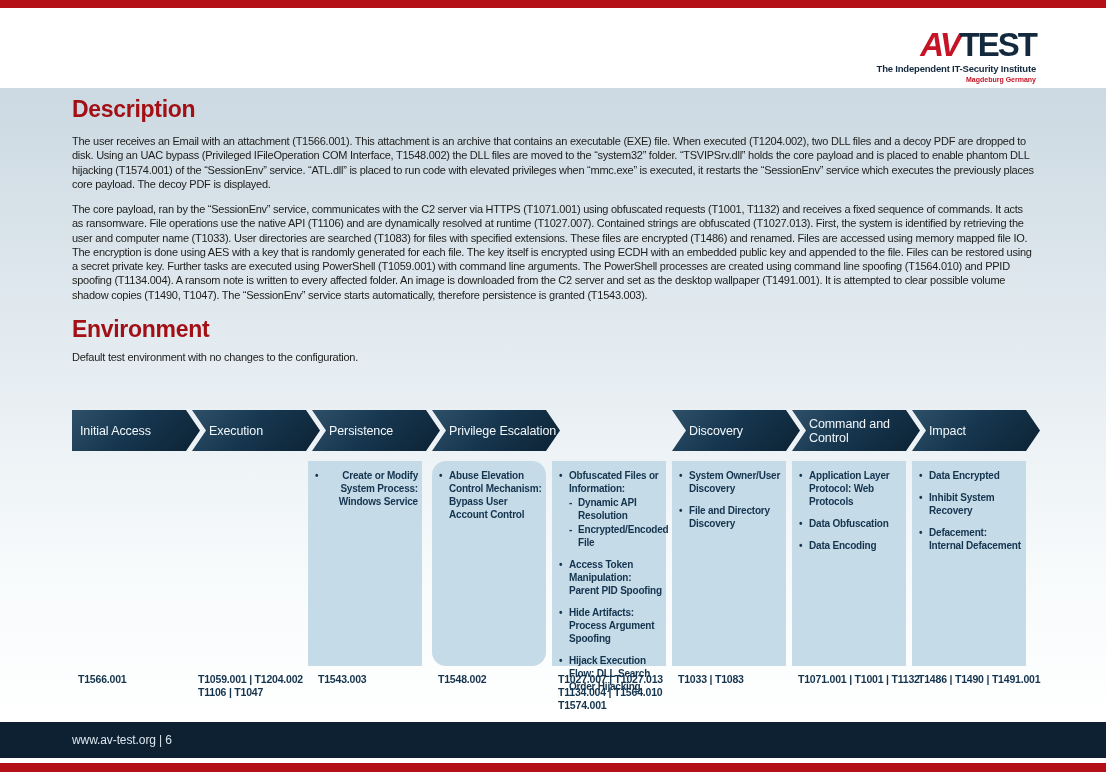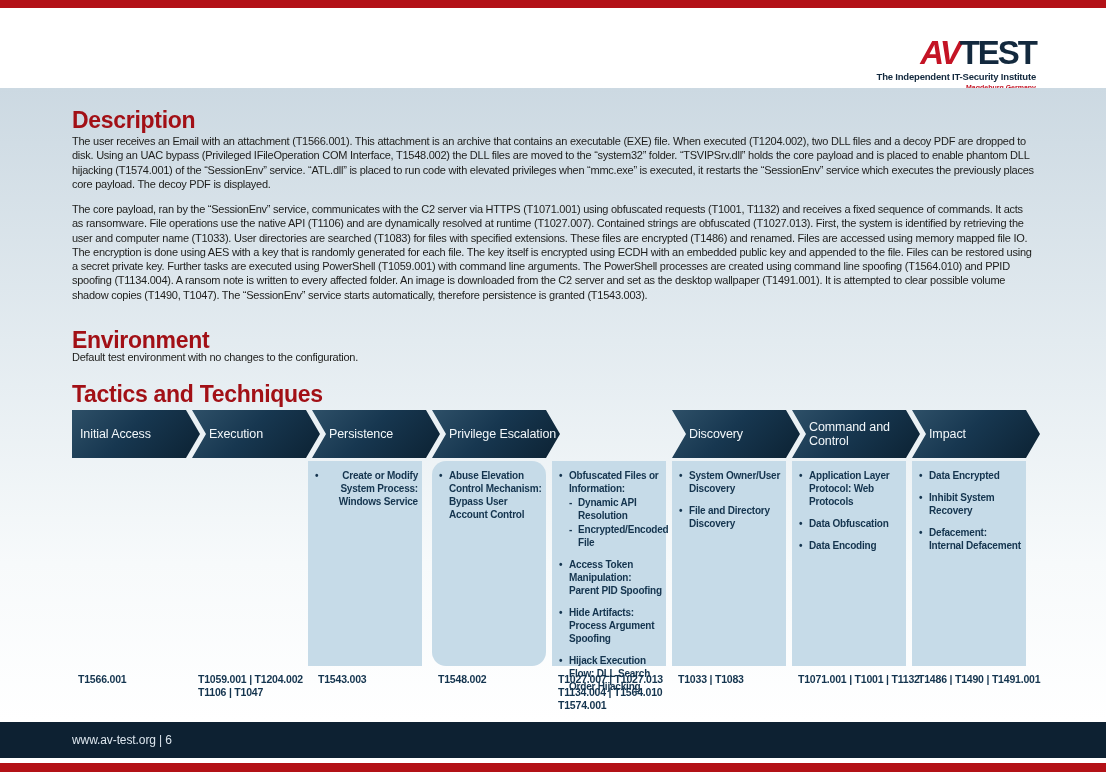--- a/index.html
+++ b/index.html
@@ -10,49 +10,49 @@
 
   .bar-red { position:absolute; left:0; width:1106px; height:8px; background:#b31117; }
   .bar-red.top { top:0; }
   .bar-red.bottom { top:763px; height:9px; }
 
   
   .head { position:absolute; top:8px; left:0; width:1106px; height:80px; background:#ffffff; }
   .head h1 { position:absolute; left:72px; top:22px; font-size:34px; font-weight:700;
              letter-spacing:-0.5px; color:#0f2a40; }
 
-  .logo { position:absolute; right:70px; top:28px; width:170px; text-align:right; line-height:1; }
+  .logo { position:absolute; right:70px; top:20px; width:170px; text-align:right; line-height:1; }
   .logo-word { font-weight:700; font-size:33px; letter-spacing:-2px; white-space:nowrap; }
   .logo-av { color:#c41425; font-style:italic; }
   .logo-test { color:#13293e; }
   .logo-tag { font-size:9.5px; font-weight:700; color:#13293e; margin-top:3px; letter-spacing:-0.2px; }
   .logo-loc { font-size:7px; font-weight:700; color:#c41425; margin-top:2px; }
 
   
   .content { position:absolute; top:88px; left:0; width:1106px; height:634px;
              background:linear-gradient(180deg,#ccd9e2 0%, #e3ebf0 40%, #f7fafb 75%, #ffffff 100%); }
 
-  .h2 { position:absolute; left:72px; font-size:23px; font-weight:700; letter-spacing:-0.3px; color:#a21016;margin-top:11px; }
+  .h2 { position:absolute; left:72px; font-size:23px; font-weight:700; letter-spacing:-0.3px; color:#a21016; }
   .h2.desc { top:8px; }
   .h2.env  { top:228px; }
   .h2.tac  { top:282px; }
 
   .para { position:absolute; left:72px; width:962px; font-size:11px; line-height:14.3px;
           letter-spacing:-0.25px; color:#1d1d1b; text-align:left; }
   .para.p1 { top:46px; }
   .para.p2 { top:114px; }
   .para.envp { top:262px; }
 
   
   .matrix { position:absolute; left:72px; top:322px; width:970px; height:312px; }
   .mx-heads { position:absolute; top:0; left:0; width:970px; height:48px; }
   .mx-body  { position:absolute; top:51px; left:0; width:970px; height:205px; }
   .mx-ids   { position:absolute; top:263px; left:0; width:970px; height:46px; }
 
-  .chev { position:absolute; top:0; height:48px; width:128px;
+  .chev { position:absolute; top:0; height:41px; width:128px;
           background:linear-gradient(135deg,#2e5068 0%, #173750 45%, #0c2233 100%);
           clip-path:polygon(0 0, 114px 0, 100% 50%, 114px 100%, 0 100%, 14px 50%);
           color:#f2f7fa; display:flex; align-items:center; padding-left:17px;
           font-size:12.5px; line-height:14px; letter-spacing:-0.1px; }
   .chev.first { clip-path:polygon(0 0, 114px 0, 100% 50%, 114px 100%, 0 100%); padding-left:8px; }
 
   .mcell { position:absolute; top:0; width:114px; height:205px; background:#c6dbe8; }
   .mcell ul { list-style:none; padding:8px 4px 0 7px; }
   .mcell li { position:relative; padding-left:10px; margin-bottom:9px;
               font-size:10px; font-weight:700; line-height:13px; letter-spacing:-0.2px; color:#14344e; }
@@ -86,21 +86,20 @@
   </div>
 
   <div class="content">
     <div class="h2 desc">Description</div>
     <p class="para p1">The user receives an Email with an attachment (T1566.001). This attachment is an archive that contains an executable (EXE) file. When executed (T1204.002), two DLL files and a decoy PDF are dropped to disk. Using an UAC bypass (Privileged IFileOperation COM Interface, T1548.002) the DLL files are moved to the “system32” folder. “TSVIPSrv.dll” holds the core payload and is placed to enable phantom DLL hijacking (T1574.001) of the “SessionEnv” service. “ATL.dll” is placed to run code with elevated privileges when “mmc.exe” is executed, it restarts the “SessionEnv” service which executes the previously places core payload. The decoy PDF is displayed.</p>
     <p class="para p2">The core payload, ran by the “SessionEnv” service, communicates with the C2 server via HTTPS (T1071.001) using obfuscated requests (T1001, T1132) and receives a fixed sequence of commands. It acts as ransomware. File operations use the native API (T1106) and are dynamically resolved at runtime (T1027.007). Contained strings are obfuscated (T1027.013). First, the system is identified by retrieving the user and computer name (T1033). User directories are searched (T1083) for files with specified extensions. These files are encrypted (T1486) and renamed. Files are accessed using memory mapped file IO. The encryption is done using AES with a key that is randomly generated for each file. The key itself is encrypted using ECDH with an embedded public key and appended to the file. Files can be restored using a secret private key. Further tasks are executed using PowerShell (T1059.001) with command line arguments. The PowerShell processes are created using command line spoofing (T1564.010) and PPID spoofing (T1134.004).  A ransom note is written to every affected folder. An image is downloaded from the C2 server and set as the desktop wallpaper (T1491.001). It is attempted to clear possible volume shadow copies (T1490, T1047). The “SessionEnv” service starts automatically, therefore persistence is granted (T1543.003).</p>
 
     <div class="h2 env">Environment</div>
     <p class="para envp">Default test environment with no changes to the configuration.</p>
 
-    <div class="h2 tac">Tactics and Techniques</div>
 
     <div class="matrix">
       <div class="mx-heads">
           <div class="chev first" style="left: 0px;">
             <span>Initial Access</span>
           </div>
           <div class="chev" style="left: 120px;">
             <span>Execution</span>
           </div>
           <div class="chev" style="left: 240px;">

